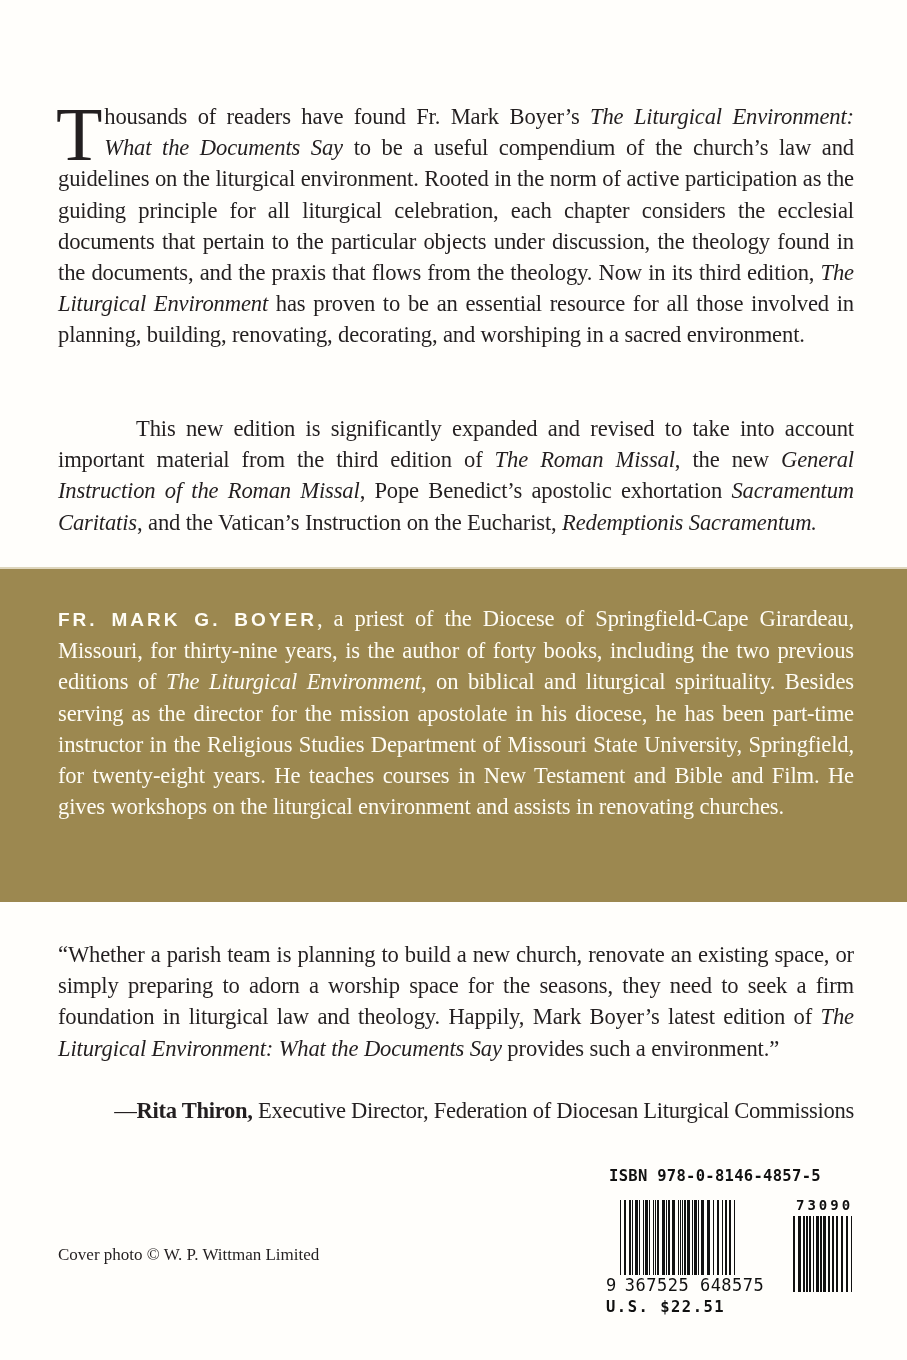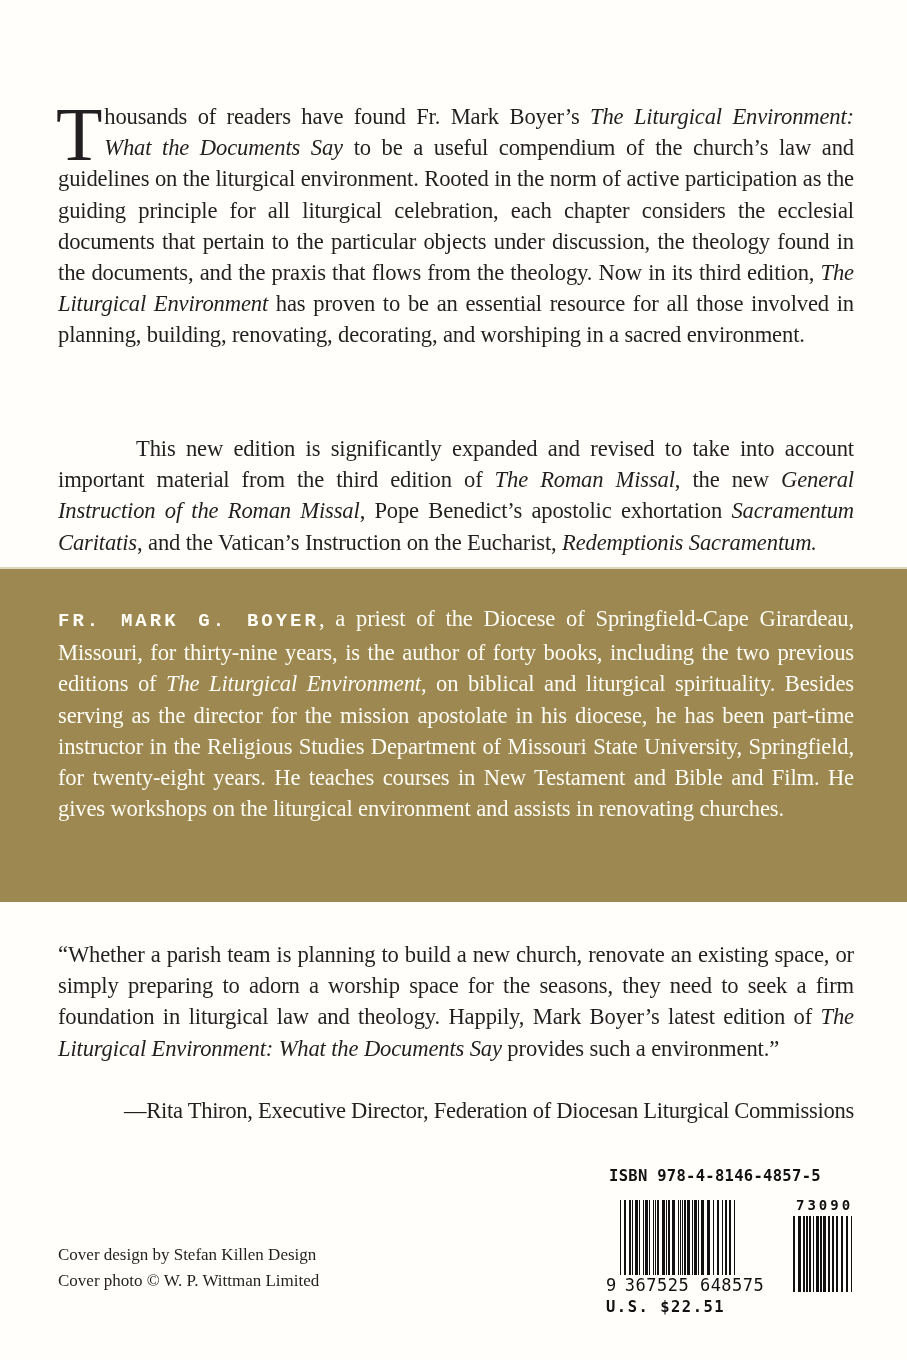--- a/index.html
+++ b/index.html
@@ -9,51 +9,51 @@
     font-family: "Liberation Serif", "DejaVu Serif", serif;
     color: #231f20;
   }
   .para {
     position: absolute; left: 58px; width: 796px;
     font-size: 22.6px; line-height: 31.2px;
     text-align: justify; margin: 0;
     letter-spacing: -0.15px;
   }
   .p1 { top: 101px; }
-  .p2 { top: 413px; text-indent: 78px; margin-top: 20px; }
+  .p2 { top: 413px; text-indent: 78px; }
   .dropcap {
     float: left; font-size: 76px; line-height: 58px;
     margin: 4px 2px -4px -2px; font-weight: normal;
   }
   em, i { font-style: italic; }
   .band {
     position: absolute; left: 0; top: 567px; width: 907px; height: 333px;
     background: #9c8850;
     border-top: 2px solid #ded6bd;
   }
   .bio {
     position: absolute; left: 58px; top: 34px; width: 796px;
     color: #fffdf5; font-size: 22.6px; line-height: 31.2px;
     text-align: justify; margin: 0; letter-spacing: -0.15px;
   }
   .bio-name {
-    font-family: Liberation Mono, monospace; font-weight: bold;
+    font-family: Liberation Sans, sans-serif; font-weight: bold;
     font-size: 19px; letter-spacing: 3px;
   }
   .quote {
     position: absolute; left: 58px; top: 939px; width: 796px;
     font-size: 22.6px; line-height: 31.2px; text-align: justify; margin: 0;
     letter-spacing: -0.15px;
   }
   .attrib {
     position: absolute; left: 58px; top: 1095px; width: 796px;
     font-size: 22.6px; line-height: 31.2px; text-align: right; margin: 0;
     letter-spacing: -0.3px; white-space: nowrap;
   }
-  .attrib b { font-weight: normal; }
+  .attrib b { font-weight: bold; }
   .credits {
     position: absolute; left: 58px; top: 1242px;
     font-size: 17px; line-height: 26px; color: #231f20;
   }
   .barcode-wrap {
     position: absolute; left: 606px; top: 1167px; width: 256px; height: 140px;
     font-family: "DejaVu Sans Mono", "Liberation Mono", monospace; color: #111;
   }
   .isbn-label {
     position: absolute; left: 3px; top: 0; font-size: 15.5px; font-weight: bold;
@@ -92,26 +92,25 @@
 <p class="para p2"><span>This new edition is significantly expanded and revised to take into account important material from the third edition of </span><i>The Roman Missal</i><span>, the new </span><i>General Instruction of the Roman Missal</i><span>, Pope Benedict’s apostolic exhortation </span><i>Sacramentum Caritatis</i><span>, and the Vatican’s Instruction on the Eucharist, </span><i>Redemptionis Sacramentum.</i></p>
 
 <div class="band">
   <p class="bio"><span class="bio-name">FR. MARK G. BOYER</span><span><span>, a priest of the Diocese of Springfield-Cape Girardeau, Missouri, for thirty-nine years, is the author of forty books, including the two previous editions of </span><i>The Liturgical Environment</i><span>, on biblical and liturgical spirituality. Besides serving as the director for the mission apostolate in his diocese, he has been part-time instructor in the Religious Studies Department of Missouri State University, Springfield, for twenty-eight years. He teaches courses in New Testament and Bible and Film. He gives workshops on the liturgical environment and assists in renovating churches.</span></span></p>
 </div>
 
 <p class="quote"><span>“Whether a parish team is planning to build a new church, renovate an existing space, or simply preparing to adorn a worship space for the seasons, they need to seek a firm foundation in liturgical law and theology. Happily, Mark Boyer’s latest edition of </span><i>The Liturgical Environment: What the Documents Say</i><span> provides such a environment.”</span></p>
 <p class="attrib"><span>—</span><b>Rita Thiron,</b><span> Executive Director, Federation of Diocesan Liturgical Commissions</span></p>
 
 <div class="credits">
-  <div>Cover design by Stefan Killen Design</div>
   <div>Cover photo © W. P. Wittman Limited</div>
 </div>
 
 <div class="barcode-wrap">
-  <div class="isbn-label">ISBN 978-4-8146-4857-5</div>
+  <div class="isbn-label">ISBN 978-0-8146-4857-5</div>
   <div class="bars-main" id="bars-main">
       <div class="bar" style="width: 1px;"></div>
       <div class="gap" style="width: 3px;"></div>
       <div class="bar" style="width: 2px;"></div>
       <div class="gap" style="width: 3px;"></div>
       <div class="bar" style="width: 2px;"></div>
       <div class="gap" style="width: 1px;"></div>
       <div class="bar" style="width: 1px;"></div>
       <div class="gap" style="width: 2px;"></div>
       <div class="bar" style="width: 3px;"></div>

